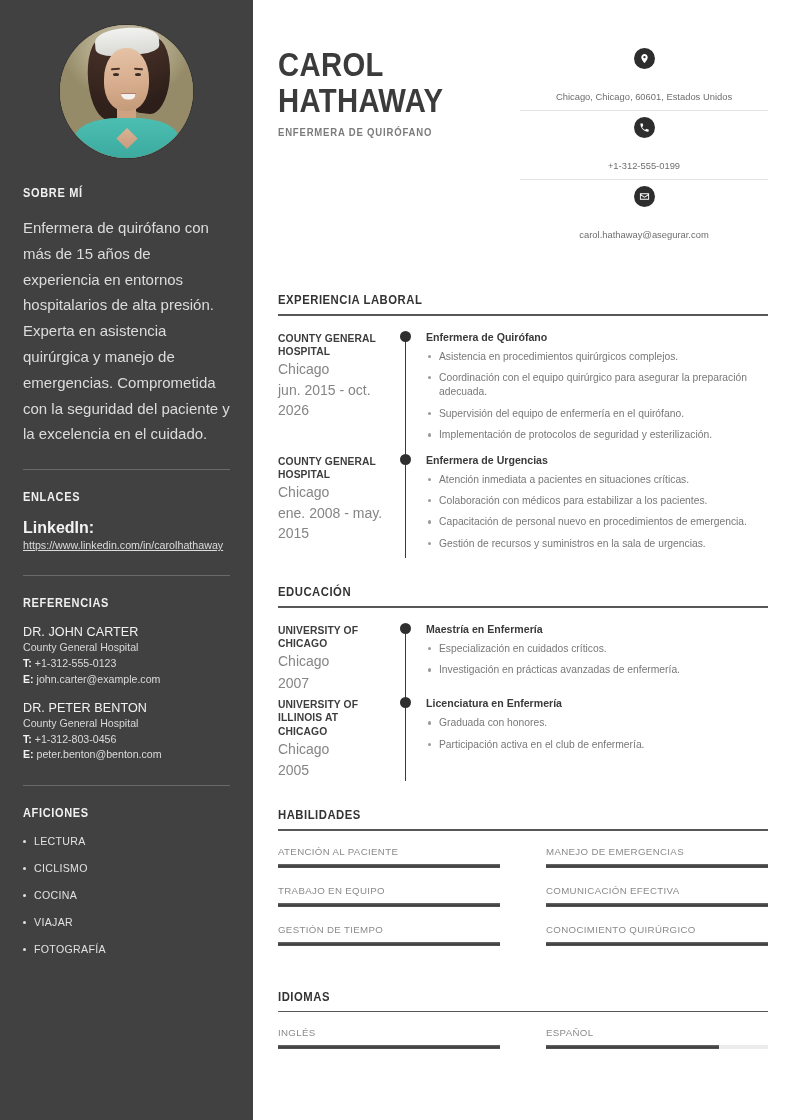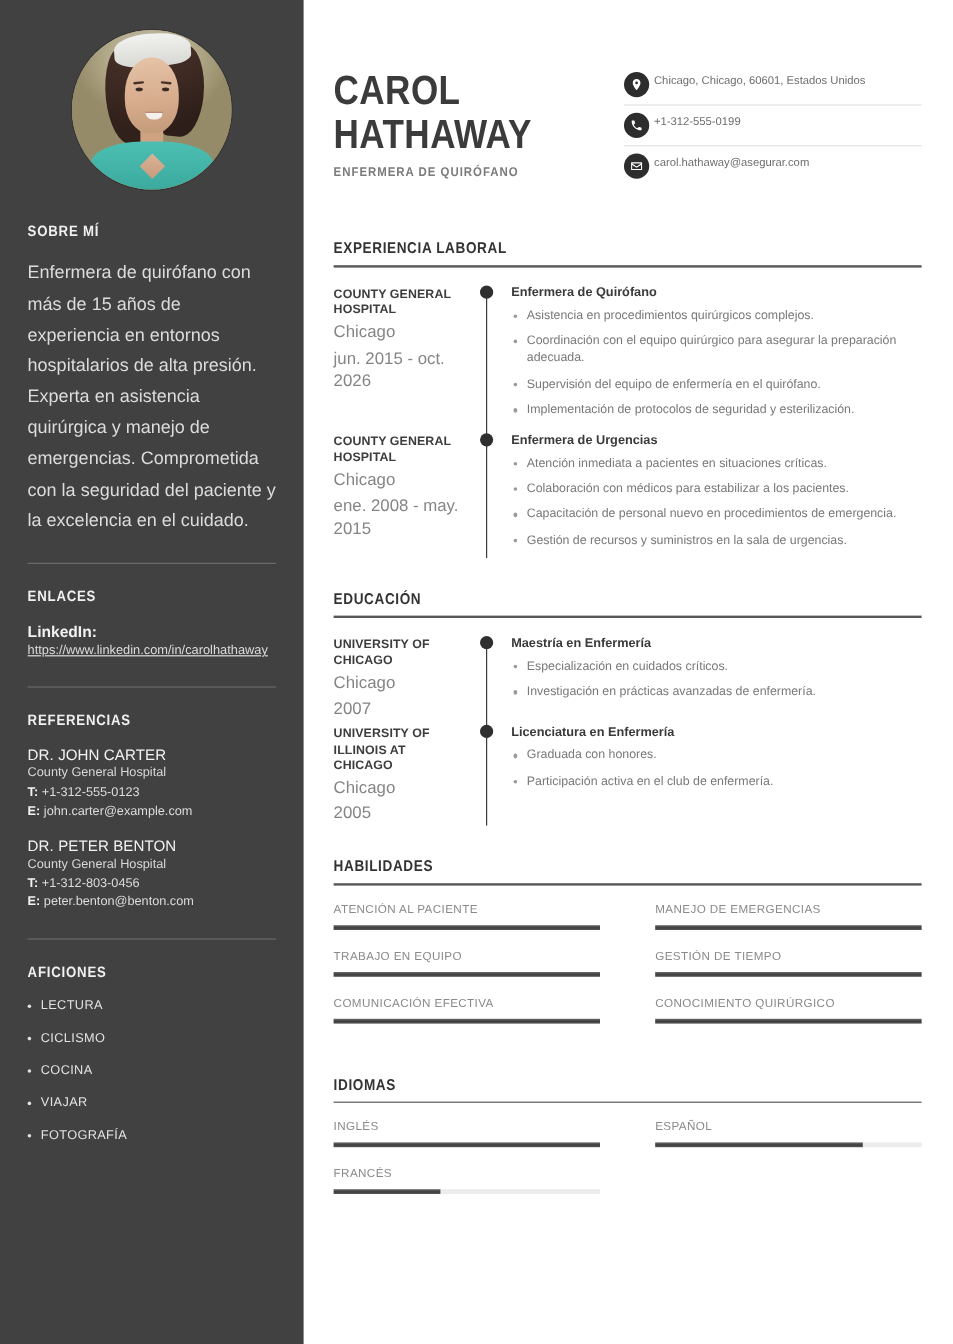--- a/index.html
+++ b/index.html
@@ -149,21 +149,21 @@
   }
 
   .side-divider {
     height: 1px;
     background: #6a6a6a;
     margin: 22px 0 20px 0;
   }
 
   .link-block { margin-bottom: 13px; }
   .link-label {
-    font-size: 13px;
+    font-size: 16px;
     font-weight: 700;
     color: #f2f2f2;
     margin-bottom: 1px;
   }
   .link-url {
     font-size: 10.7px;
     line-height: 1.42;
     color: #dcdcdc;
     text-decoration: underline;
     word-break: break-all;
@@ -203,21 +203,21 @@
     position: absolute;
     left: 0; top: 5px;
     width: 3px; height: 3px;
     border-radius: 50%;
     background: #e2e2e2;
   }
 
   
   .main {
     flex: 1;
-    padding: 52px 26px 20px 25px;
+    padding: 40px 26px 20px 25px;
     border-radius: 24px;
   }
 
   .header-row {
     display: flex;
     align-items: flex-start;
     margin-bottom: 44px;
   }
   .name-block { flex: 1; padding-top: 6px; }
   .name {
@@ -239,25 +239,26 @@
     color: #7b7b7b;
     text-transform: uppercase;
     transform: scaleX(0.9);
     transform-origin: left center;
     margin-top: 8px;
   }
 
   .contact-block { width: 248px; padding-top: 2px; }
   .contact-row {
     display: flex;
-    align-items: flex-start;
-    gap: 4px;
+    align-items: center;
+    gap: 20px;
     padding: 5px 0 6px 0;
     border-bottom: 1px solid #e3e3e3;
     min-height: 30px;
+    flex-direction: column;
   }
   .contact-row:last-child { border-bottom: none; }
   .c-icon {
     width: 21px; height: 21px;
     min-width: 21px;
     border-radius: 50%;
     background: #2d2d2d;
     display: flex;
     align-items: center;
     justify-content: center;
@@ -607,27 +608,27 @@
               <div class="bar-fill" style="width: 100%;"></div>
             </div>
         </div>
         <div class="bar-item">
           <div class="bar-label">TRABAJO EN EQUIPO</div>
           <div class="bar-track">
               <div class="bar-fill" style="width: 100%;"></div>
             </div>
         </div>
         <div class="bar-item">
+          <div class="bar-label">COMUNICACIÓN EFECTIVA</div>
+          <div class="bar-track">
+              <div class="bar-fill" style="width: 100%;"></div>
+            </div>
+        </div>
+        <div class="bar-item">
           <div class="bar-label">GESTIÓN DE TIEMPO</div>
-          <div class="bar-track">
-              <div class="bar-fill" style="width: 100%;"></div>
-            </div>
-        </div>
-        <div class="bar-item">
-          <div class="bar-label">COMUNICACIÓN EFECTIVA</div>
           <div class="bar-track">
               <div class="bar-fill" style="width: 100%;"></div>
             </div>
         </div>
         <div class="bar-item">
           <div class="bar-label">CONOCIMIENTO QUIRÚRGICO</div>
           <div class="bar-track">
               <div class="bar-fill" style="width: 100%;"></div>
             </div>
         </div>
@@ -643,23 +644,17 @@
           <div class="bar-track">
               <div class="bar-fill" style="width: 100%;"></div>
             </div>
         </div>
         <div class="bar-item">
           <div class="bar-label">ESPAÑOL</div>
           <div class="bar-track">
               <div class="bar-fill" style="width: 78%;"></div>
             </div>
         </div>
-        <div class="bar-item">
-          <div class="bar-label">FRANCÉS</div>
-          <div class="bar-track">
-              <div class="bar-fill" style="width: 40%;"></div>
-            </div>
-        </div>
       </div>
     </section>
 
   </main>
 </div>
 
 </body></html>

